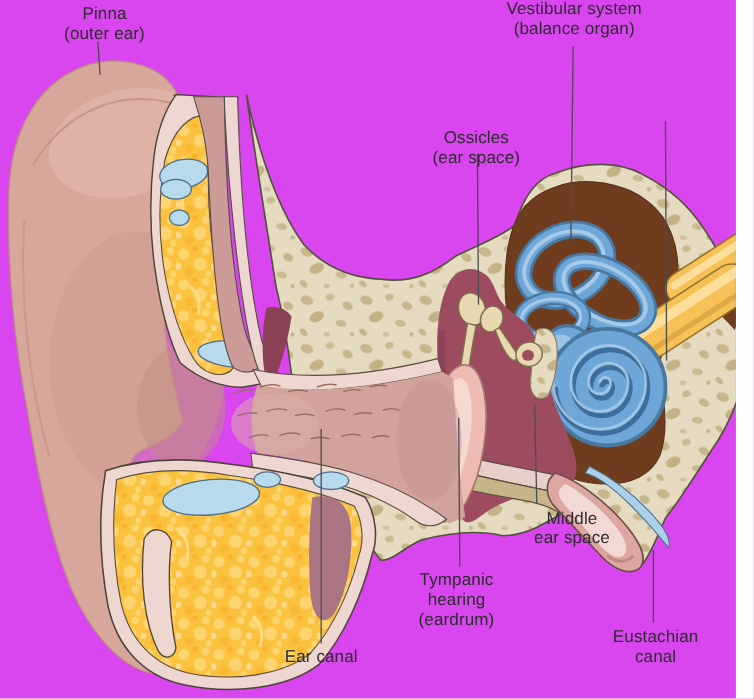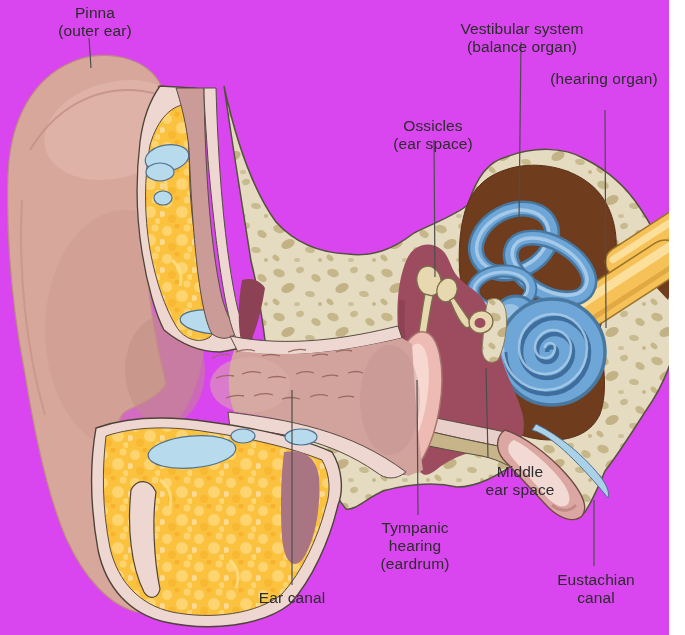--- a/index.html
+++ b/index.html
@@ -237,26 +237,25 @@
     <line x1="417" y1="380" x2="418" y2="515"></line>
     <line x1="292" y1="390" x2="292" y2="585"></line>
     <line x1="594" y1="500" x2="594" y2="566"></line>
   </g>
 </svg>
 
   <div class="lbl" style="left:95px;top:4px">
     <div>Pinna</div>
     <div>(outer ear)</div>
   </div>
-  <div class="lbl" style="left:522px;top:20px">
+  <div class="lbl" style="left:522px;top:0">
     <div>Vestibular system</div>
     <div>(balance organ)</div>
   </div>
   <div class="lbl" style="left:604px;top:70px">
-    <div>(hearing organ)</div>
   </div>
   <div class="lbl" style="left:433px;top:117px">
     <div>Ossicles</div>
     <div>(ear space)</div>
   </div>
   <div class="lbl" style="left:520px;top:463px">
     <div>Middle</div>
     <div>ear space</div>
   </div>
   <div class="lbl" style="left:415px;top:519px">

